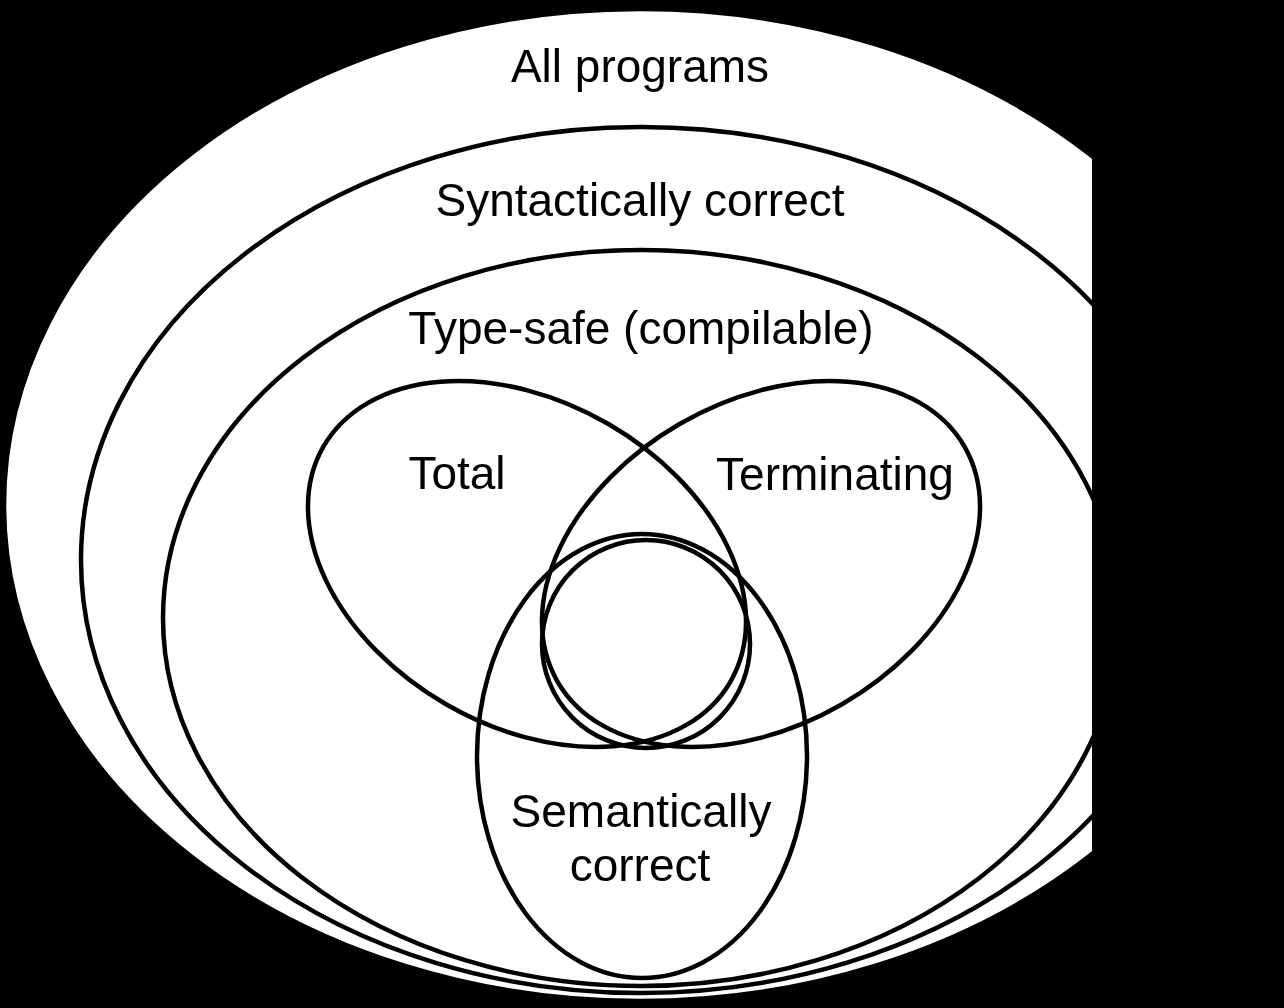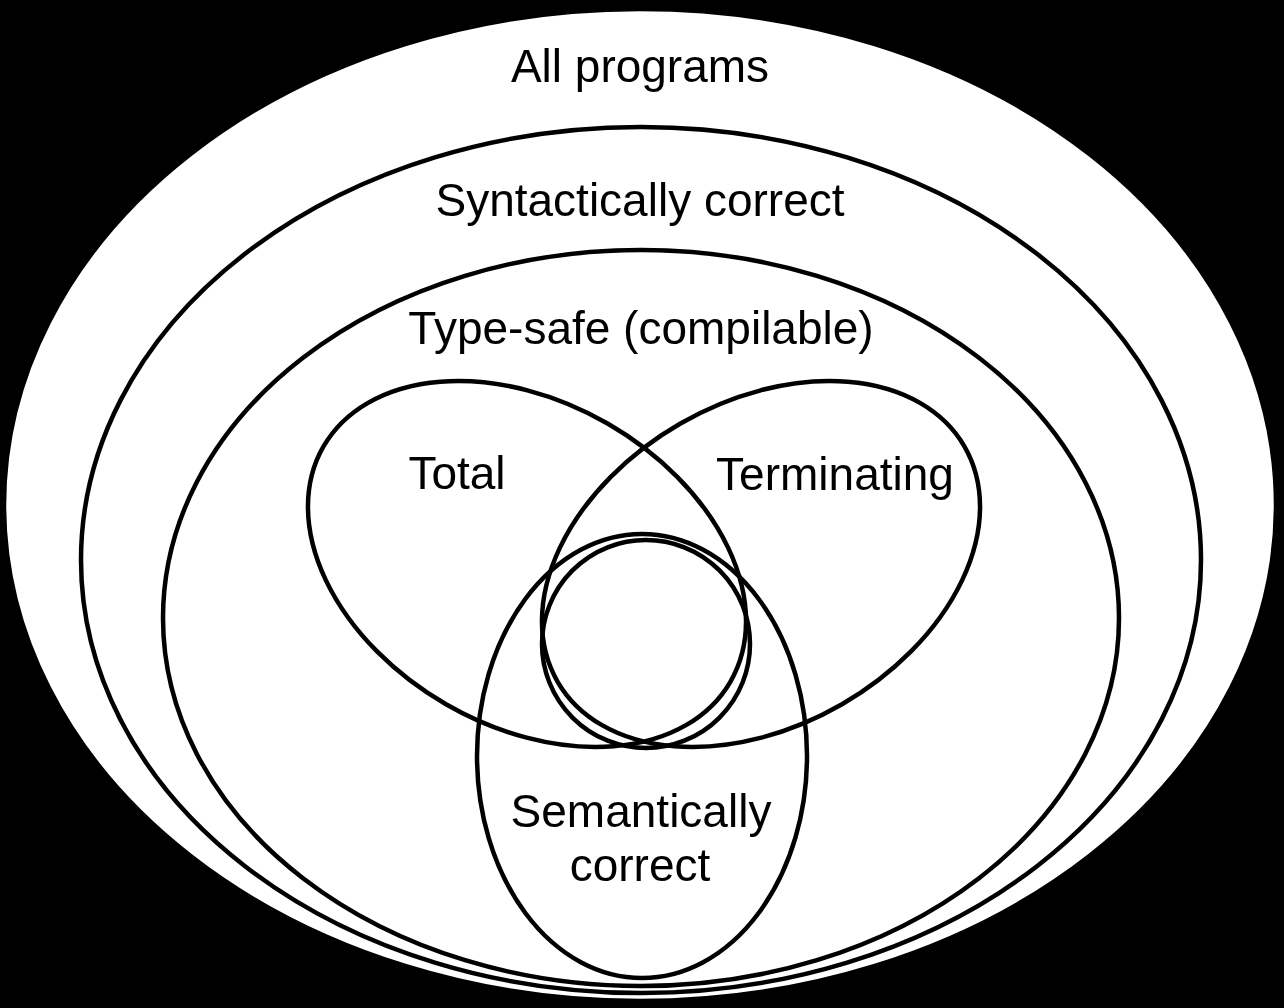--- a/index.html
+++ b/index.html
@@ -2,21 +2,21 @@
 <html><head>
 <meta charset="utf-8">
 <title>Euler diagram</title>
 <style>
   html, body {
     margin: 0;
     padding: 0;
     background: #000000;
   }
   .stage {
-    width: 1284px;
+    width: 1092px;
     height: 1008px;
     overflow: hidden;
   }
   svg {
     display: block;
     width: 1284px;
     height: 1008px;
   }
   .shape {
     stroke: #000000;

